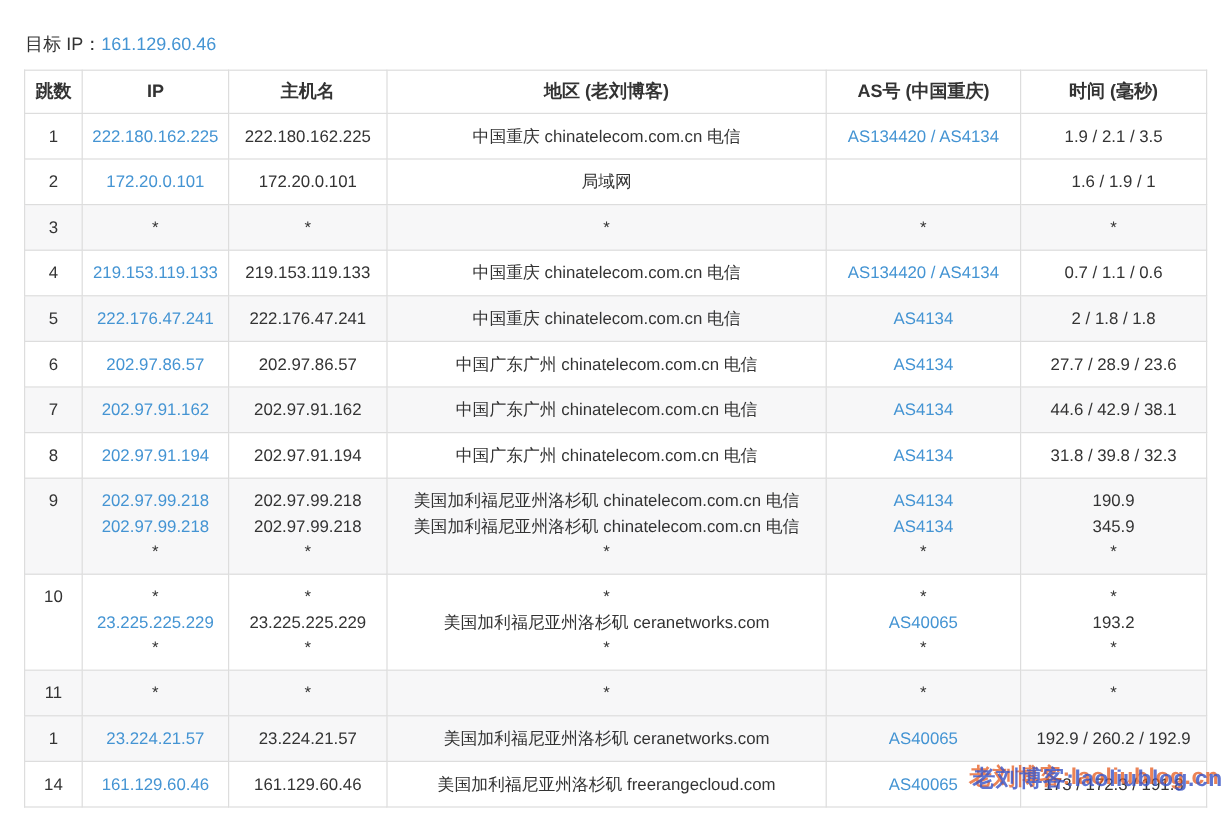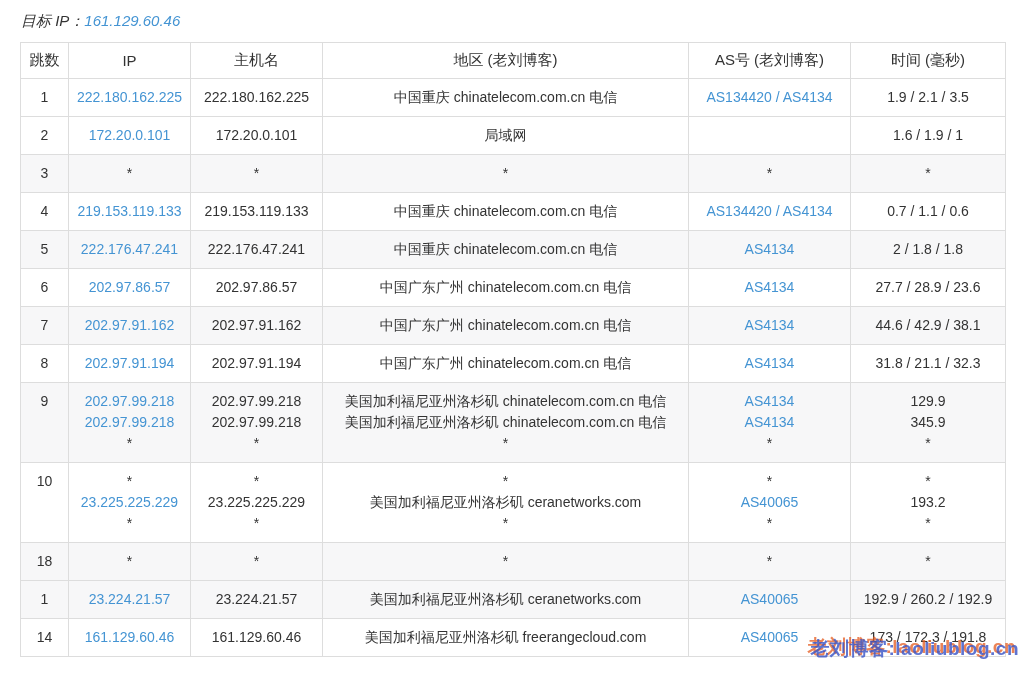--- a/index.html
+++ b/index.html
@@ -8,25 +8,25 @@
     --border:#ddd;
     --stripe:#f7f7f8;
   }
   *{box-sizing:border-box;}
   html,body{margin:0;padding:0;background:#fff;}
   body{
     width:1024px;height:681px;position:relative;overflow:hidden;
     font-family:"Liberation Sans","DejaVu Sans",sans-serif;color:var(--text);
   }
   .wrap{padding:10px 19px 0 20px;}
-  .target{font-size:15px;margin:2px 0 11px 1px;font-style:italic;}
+  .target{font-size:15px;margin:18px 0 11px 1px;}
   .target a{color:var(--link);text-decoration:none;}
   table{border-collapse:collapse;table-layout:fixed;width:985px;font-size:14px;}
   th,td{border:1px solid var(--border);text-align:center;}
-  th{padding:8px 4px;font-size:15px;font-weight:400;color:#333;background:#fff;}
+  th{padding:8px 4px;font-size:15px;font-weight:700;color:#333;background:#fff;}
   td{padding:8px 4px;vertical-align:top;line-height:21px;}
   tr.shaded td{background:var(--stripe);}
   .lnk{color:var(--link);text-decoration:none;cursor:pointer;}
   .hop{color:#333;}
   .line{min-height:21px;}
   .watermark{
     position:absolute;top:636px;right:5px;
     font-size:19px;font-weight:700;white-space:nowrap;
     color:rgba(59,86,199,0.82);
     text-shadow:-3px -2px 0 rgba(228,90,30,0.75);
@@ -50,21 +50,21 @@
       <col style="width:366px">
       <col style="width:162px">
       <col style="width:155px">
     </colgroup>
     <thead>
       <tr>
         <th>跳数</th>
         <th>IP</th>
         <th>主机名</th>
         <th>地区 (老刘博客)</th>
-        <th>AS号 (老刘博客)</th>
+        <th>AS号 (中国重庆)</th>
         <th>时间 (毫秒)</th>
       </tr>
     </thead>
     <tbody>
         <tr>
           <td class="hop">1</td>
           <td>
             <div class="line"><a href="#" class="lnk">222.180.162.225</a></div>
           </td>
           <td>
@@ -194,21 +194,21 @@
           <td>
             <div class="line"><span>202.97.91.194</span></div>
           </td>
           <td>
             <div class="line"><span>中国广东广州 chinatelecom.com.cn 电信</span></div>
           </td>
           <td>
             <div class="line"><a href="#" class="lnk">AS4134</a></div>
           </td>
           <td>
-            <div class="line"><span>31.8 / 21.1 / 32.3</span></div>
+            <div class="line"><span>31.8 / 39.8 / 32.3</span></div>
           </td>
         </tr>
         <tr class="shaded">
           <td class="hop">9</td>
           <td>
             <div class="line"><a href="#" class="lnk">202.97.99.218</a></div>
             <div class="line"><a href="#" class="lnk">202.97.99.218</a></div>
             <div class="line"><span>*</span></div>
           </td>
           <td>
@@ -220,21 +220,21 @@
             <div class="line"><span>美国加利福尼亚州洛杉矶 chinatelecom.com.cn 电信</span></div>
             <div class="line"><span>美国加利福尼亚州洛杉矶 chinatelecom.com.cn 电信</span></div>
             <div class="line"><span>*</span></div>
           </td>
           <td>
             <div class="line"><a href="#" class="lnk">AS4134</a></div>
             <div class="line"><a href="#" class="lnk">AS4134</a></div>
             <div class="line"><span>*</span></div>
           </td>
           <td>
-            <div class="line"><span>129.9</span></div>
+            <div class="line"><span>190.9</span></div>
             <div class="line"><span>345.9</span></div>
             <div class="line"><span>*</span></div>
           </td>
         </tr>
         <tr>
           <td class="hop">10</td>
           <td>
             <div class="line"><span>*</span></div>
             <div class="line"><a href="#" class="lnk">23.225.225.229</a></div>
             <div class="line"><span>*</span></div>
@@ -254,21 +254,21 @@
             <div class="line"><a href="#" class="lnk">AS40065</a></div>
             <div class="line"><span>*</span></div>
           </td>
           <td>
             <div class="line"><span>*</span></div>
             <div class="line"><span>193.2</span></div>
             <div class="line"><span>*</span></div>
           </td>
         </tr>
         <tr class="shaded">
-          <td class="hop">18</td>
+          <td class="hop">11</td>
           <td>
             <div class="line"><span>*</span></div>
           </td>
           <td>
             <div class="line"><span>*</span></div>
           </td>
           <td>
             <div class="line"><span>*</span></div>
           </td>
           <td>

